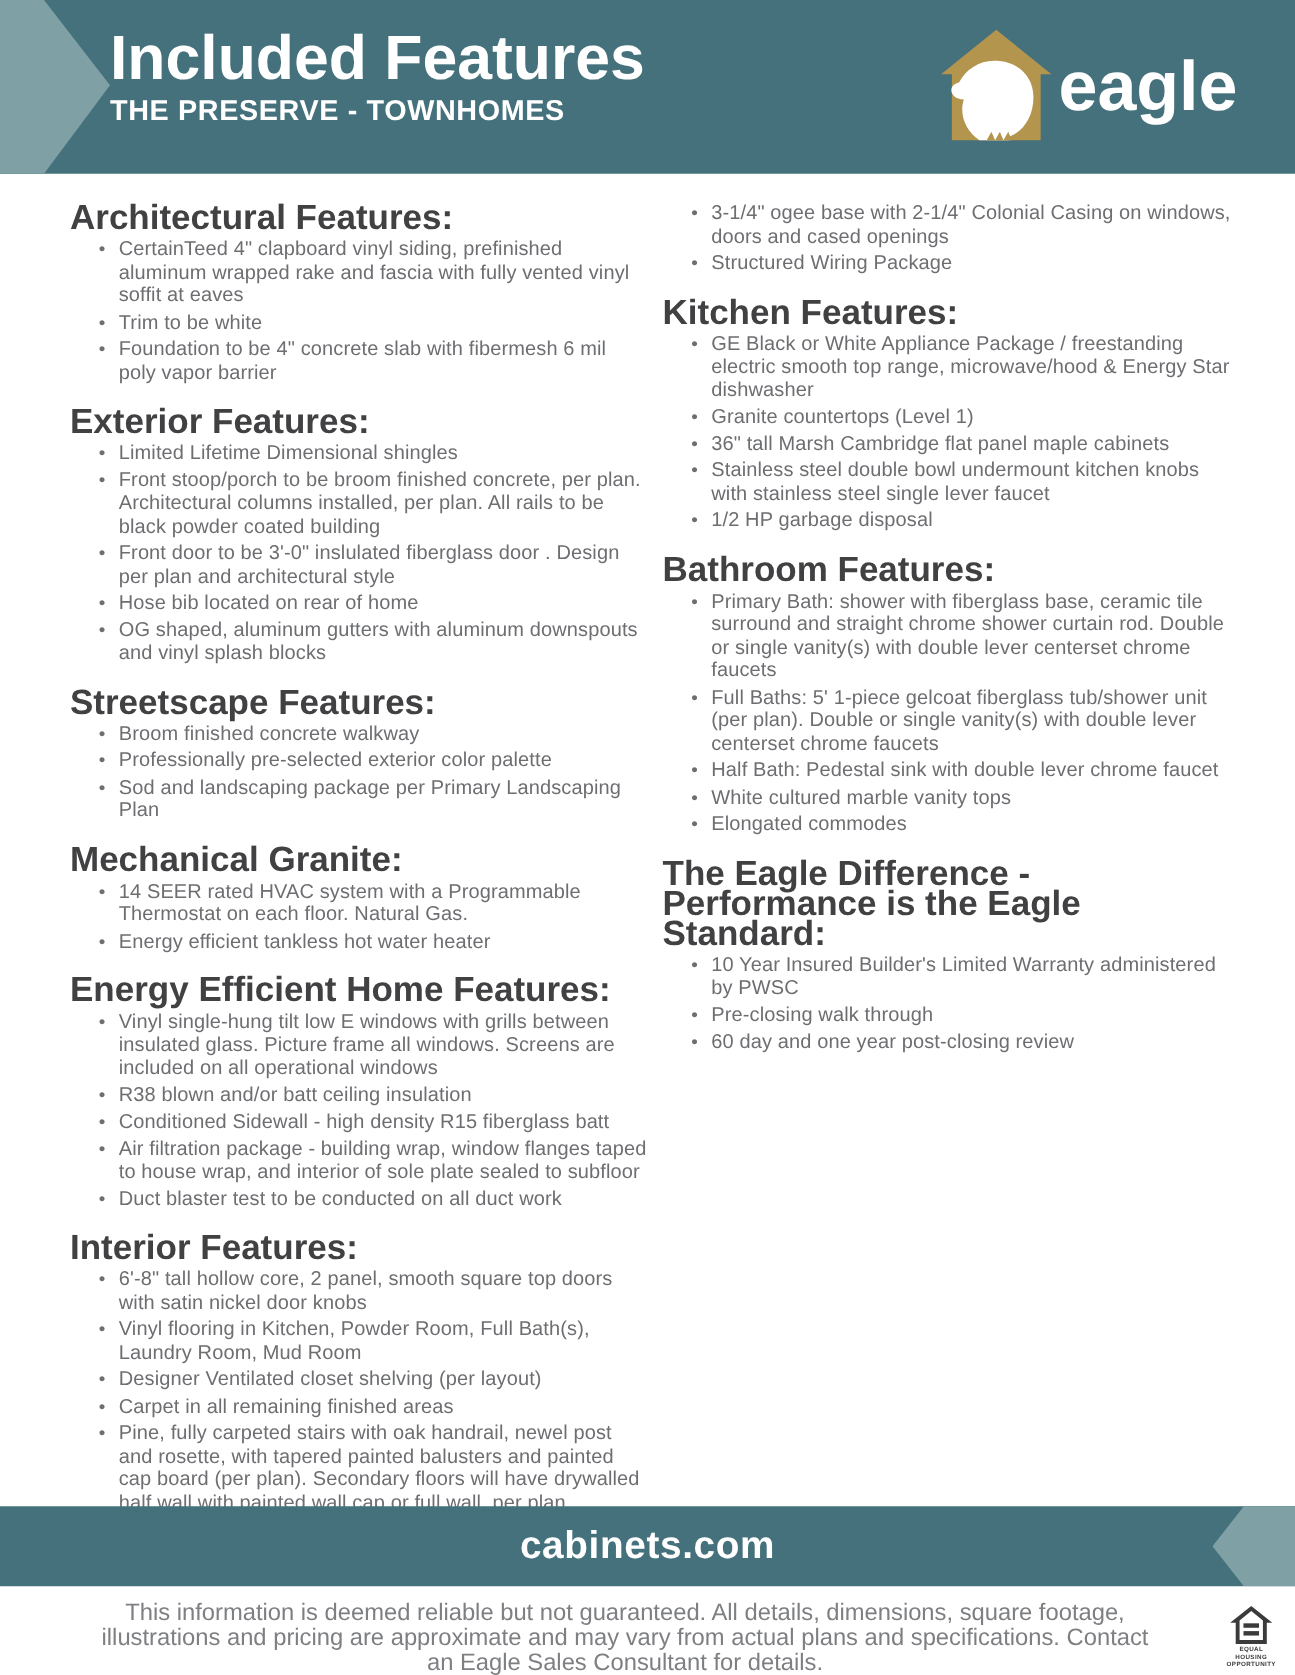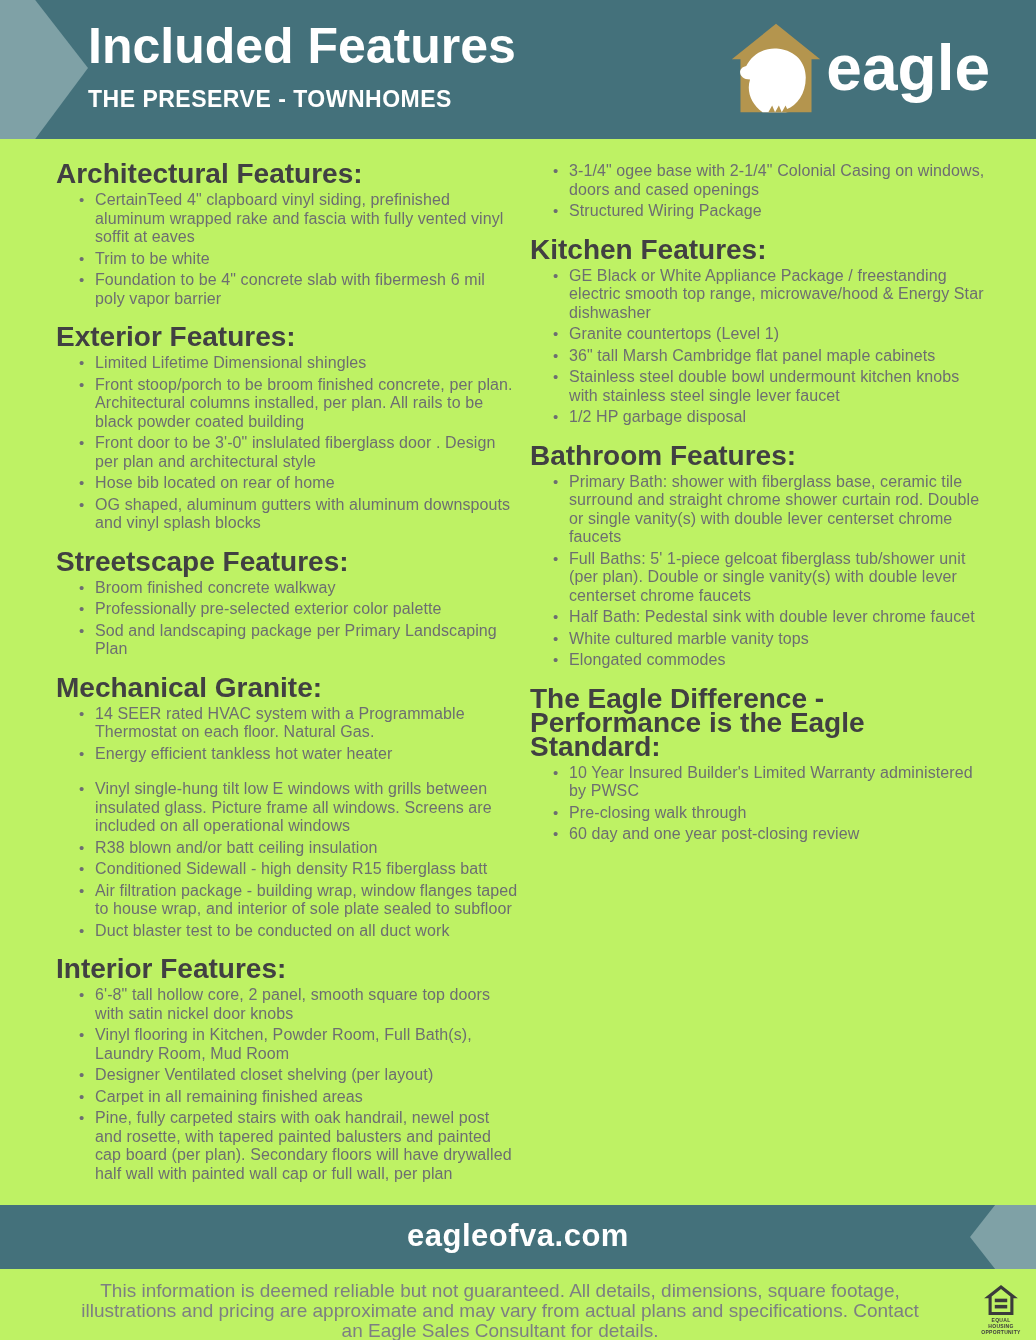--- a/index.html
+++ b/index.html
@@ -1,46 +1,46 @@
 <!DOCTYPE html>
 <html style="--band: #44717b; --chevron: #7fa1a6;"><head>
 <meta charset="utf-8">
 <style>
   html,body{margin:0;padding:0;background:#e9e9e9;}
   .page{
     position:relative;
     width:1036px;height:1340px;
-    background:#bef264;
+    background:#ffffff;
     font-family:"Liberation Sans", sans-serif;
     overflow:hidden;
     margin:0 auto;
   }
   
   .header-band{
     position:absolute;top:0;left:0;width:1036px;height:139px;
     background:var(--band,#44717b);
   }
   .header-chevron{
     position:absolute;top:0;left:0;width:88px;height:139px;
     background:var(--chevron,#7fa1a6);
     clip-path:polygon(0 0,40% 0,100% 49%,40% 100%,0 100%);
   }
   .header-titles{position:absolute;left:88px;top:20px;color:#fff;}
   .header-titles h1{
     margin:0;font-size:50px;line-height:52px;font-weight:bold;letter-spacing:0px;color:#fff;
   }
   .header-subtitle{
-    font-size:23px;font-weight:bold;letter-spacing:0.5px;margin-top:14px;color:#fff;
+    font-size:23px;font-weight:bold;letter-spacing:0.5px;margin-top:3px;color:#fff;
   }
   .logo{
     position:absolute;right:46px;top:20px;display:flex;align-items:center;color:#fff;
   }
   .logo svg{display:block;}
   .logo-text{
-    font-size:64px;font-weight:bold;letter-spacing:0px;margin-left:2px;line-height:95px;
+    font-size:56px;font-weight:bold;letter-spacing:0px;margin-left:2px;line-height:95px;
   }
   
   .content{
     position:absolute;top:162px;left:56px;width:936px;
     display:flex;gap:12px;
   }
   .col{width:462px;}
   .feature-section{margin-bottom:17px;}
   .feature-section h2{
     margin:0 0 5px 0;
@@ -141,20 +141,21 @@
           </ul>
         </section>
         <section class="feature-section">
           <h2>Mechanical Granite:</h2>
           <ul>
             <li>14 SEER rated HVAC system with a Programmable Thermostat on each floor. Natural Gas.</li>
             <li>Energy efficient tankless hot water heater</li>
           </ul>
         </section>
         <section class="feature-section">
+          <h2>Energy Efficient Home Features:</h2>
           <ul>
             <li>Vinyl single-hung tilt low E windows with grills between insulated glass. Picture frame all windows. Screens are included on all operational windows</li>
             <li>R38 blown and/or batt ceiling insulation</li>
             <li>Conditioned Sidewall - high density R15 fiberglass batt</li>
             <li>Air filtration package - building wrap, window flanges taped to house wrap, and interior of sole plate sealed to subfloor</li>
             <li>Duct blaster test to be conducted on all duct work</li>
           </ul>
         </section>
         <section class="feature-section">
           <h2>Interior Features:</h2>
@@ -200,21 +201,21 @@
             <li>10 Year Insured Builder's Limited Warranty administered by PWSC</li>
             <li>Pre-closing walk through</li>
             <li>60 day and one year post-closing review</li>
           </ul>
         </section>
       </div>
   </div>
 
   <div class="web-band">
     <div class="footer-chevron"></div>
-    <div class="site">eagleofva.com</div>
+    <div class="site">cabinets.com</div>
   </div>
 
   <p class="disclaimer">This information is deemed reliable but not guaranteed. All details, dimensions, square footage, illustrations and pricing are approximate and may vary from actual plans and specifications. Contact an Eagle Sales Consultant for details.</p>
 
   <div class="equal-housing">
     <span>
       <svg width="36" height="32" viewBox="0 0 40 36" aria-hidden="true">
         <path d="M20 1 L39 16 L34 16 L34 35 L6 35 L6 16 L1 16 Z M20 5.5 L9.5 14 L9.5 31.5 L30.5 31.5 L30.5 14 Z" fill="#3b3b3c" fill-rule="evenodd"></path>
         <rect x="13" y="16.5" width="14" height="4" fill="#3b3b3c"></rect>
         <rect x="13" y="23.5" width="14" height="4" fill="#3b3b3c"></rect>

